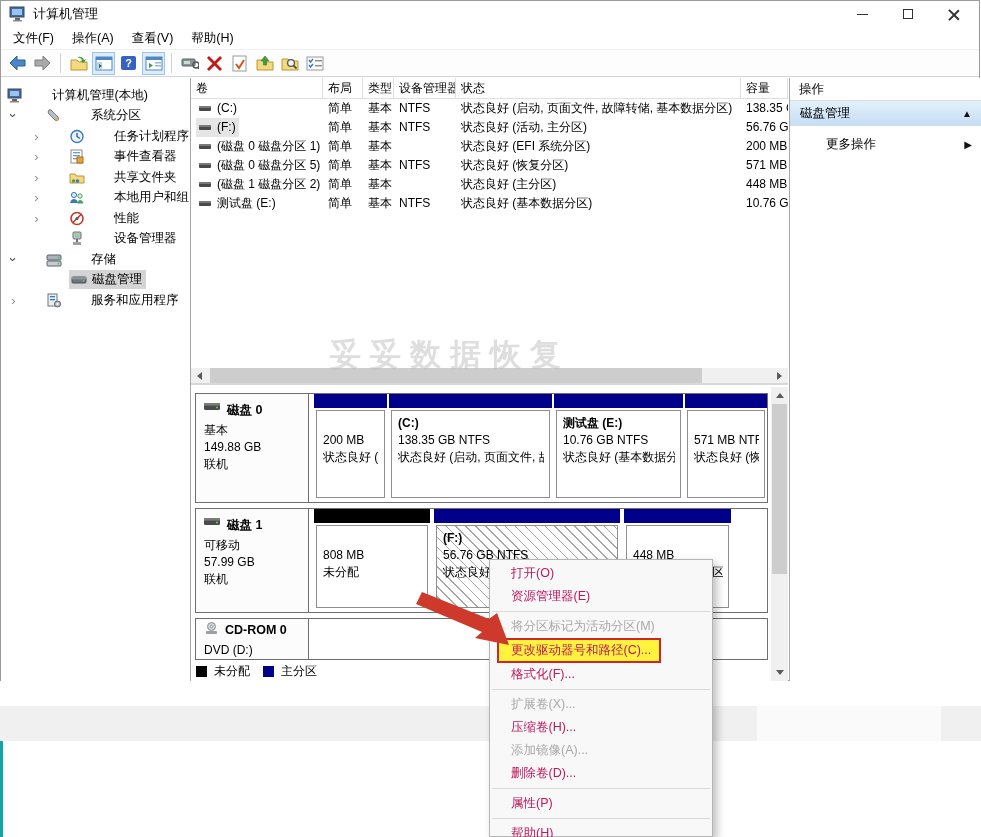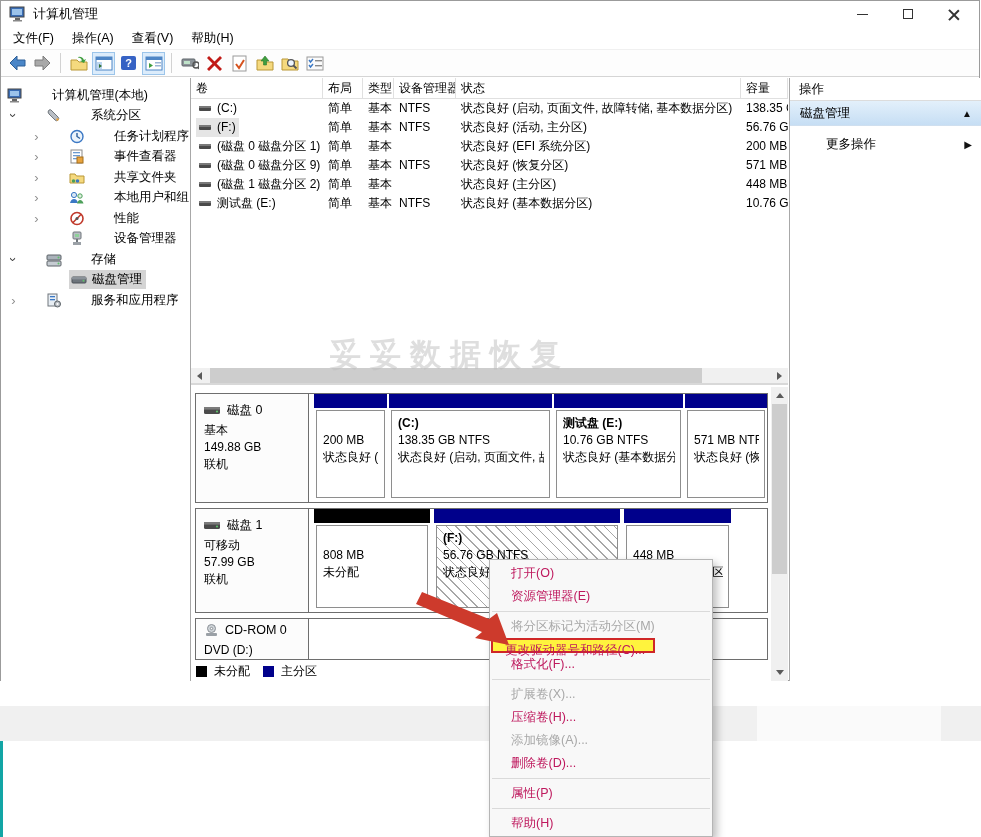--- a/index.html
+++ b/index.html
@@ -62,21 +62,21 @@
   .tri-r { border-top:4px solid transparent; border-bottom:4px solid transparent; border-left:5px solid #5a5a5a; }
   .tri-u { border-left:4px solid transparent; border-right:4px solid transparent; border-bottom:5px solid #5a5a5a; }
   .tri-d { border-left:4px solid transparent; border-right:4px solid transparent; border-top:5px solid #5a5a5a; }
 
   
   .graph { position:absolute; left:190px; top:386px; width:597px; height:294px; background:#fff; overflow:hidden; }
   .vscroll { position:absolute; right:0; top:0; width:17px; height:294px; background:#f0f0f0; }
   .vs-thumb { position:absolute; left:1px; top:17px; width:15px; height:170px; background:#cdcdcd; }
   .drow { position:absolute; border:1px solid #6e6e6e; background:#fff; }
   .dlabel { position:absolute; left:0; top:0; width:113px; height:100%; border-right:1px solid #6e6e6e; background:#fcfcfc; padding:8px 0 0 8px; font-size:12px; line-height:17px; }
-  .dname { font-weight:normal; font-size:12.5px; display:flex; align-items:center; gap:6px; margin-bottom:3px; }
+  .dname { font-weight:bold; font-size:12.5px; display:flex; align-items:flex-start; gap:6px; margin-bottom:3px; }
   .pcell { position:absolute; top:0; height:100%; }
   .pbar { height:14px; width:100%; }
   .pbar.navy { background:#00008b; } .pbar.black { background:#000; }
   .pbody { position:absolute; left:2px; right:2px; top:16px; bottom:4px; border:1px solid #8e8e8e; background:#fff; padding:4px 5px 0 6px; font-size:12px; line-height:17px; overflow:hidden; }
   .pbody.hatch { background-image:repeating-linear-gradient(45deg, rgba(60,60,60,.45) 0 1px, transparent 1px 7px); }
   .pl { white-space:nowrap; overflow:hidden; }
   .pl.b { font-weight:bold; }
   .spacer { height:17px; }
   .legend { position:absolute; left:5px; top:276px; height:17px; display:flex; align-items:center; gap:7px; font-size:12px; }
   .lsq { width:11px; height:11px; flex:none; }
@@ -96,21 +96,21 @@
   .teal-edge { position:absolute; left:0; top:741px; width:3px; height:96px; }
 
   
   .wm { position:absolute; left:330px; top:334px; font-size:31px; font-weight:bold; color:#bfbfbf; opacity:.5; letter-spacing:9px; z-index:3; pointer-events:none; }
 
   
   .cmenu { position:absolute; left:489px; top:559px; width:224px; height:278px; background:#f8f8f8; border:1px solid #b5b5b5; box-shadow:4px 4px 8px rgba(0,0,0,.25); padding-top:2px; font-size:12.5px; z-index:10; }
   .mi { height:23px; line-height:23px; padding-left:21px; white-space:nowrap; color:#be185d; }
   .mi.dis { color:#a8a8a8; }
   .msep { height:1px; background:#dadada; margin:3px 2px; }
-  .mi.hl { height:15px; line-height:20px; width:164px; margin-left:1px; padding-left:12px; background:#fff33d; border:2px solid #cf2727; }
+  .mi.hl { height:25px; line-height:20px; width:164px; margin-left:7px; padding-left:12px; background:#fff33d; border:2px solid #cf2727; }
 
   .arrow-svg { position:absolute; left:413px; top:588px; width:100px; height:68px; z-index:11; pointer-events:none; }
 </style>
 </head>
 <body>
 
 <div class="window">
 
   <div class="titlebar">
     <svg class="title-icon" viewBox="0 0 17 16">
@@ -392,21 +392,21 @@
       <div class="c-st">状态良好 (EFI 系统分区)</div>
       <div class="c-cap">200 MB</div>
     </div>
     <div class="vrow">
       <div class="c-vol">
           <span class="volname">
             <svg class="volico" viewBox="0 0 13 7">
               <rect x="0" y="1" width="12" height="5" rx="1" fill="#4a4a4a"></rect>
               <rect x="0" y="1" width="12" height="2" fill="#7a7a7a"></rect>
             </svg>
-            <span>(磁盘 0 磁盘分区 9)</span>
+            <span>(磁盘 0 磁盘分区 5)</span>
           </span>
         </div>
       <div class="c-lay">简单</div>
       <div class="c-typ">基本</div>
       <div class="c-fs">NTFS</div>
       <div class="c-st">状态良好 (恢复分区)</div>
       <div class="c-cap">571 MB</div>
     </div>
     <div class="vrow">
       <div class="c-vol">

